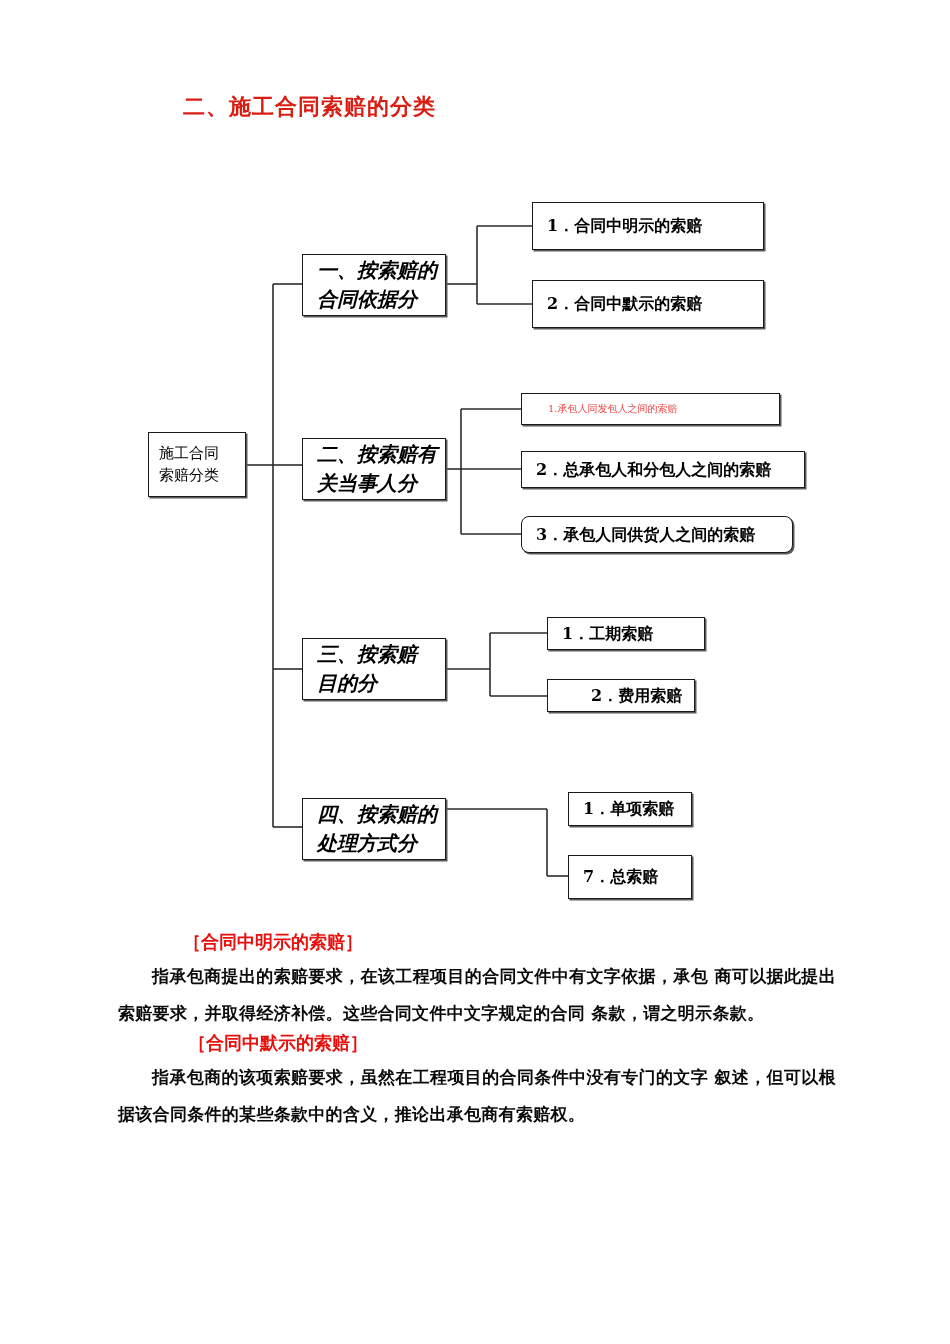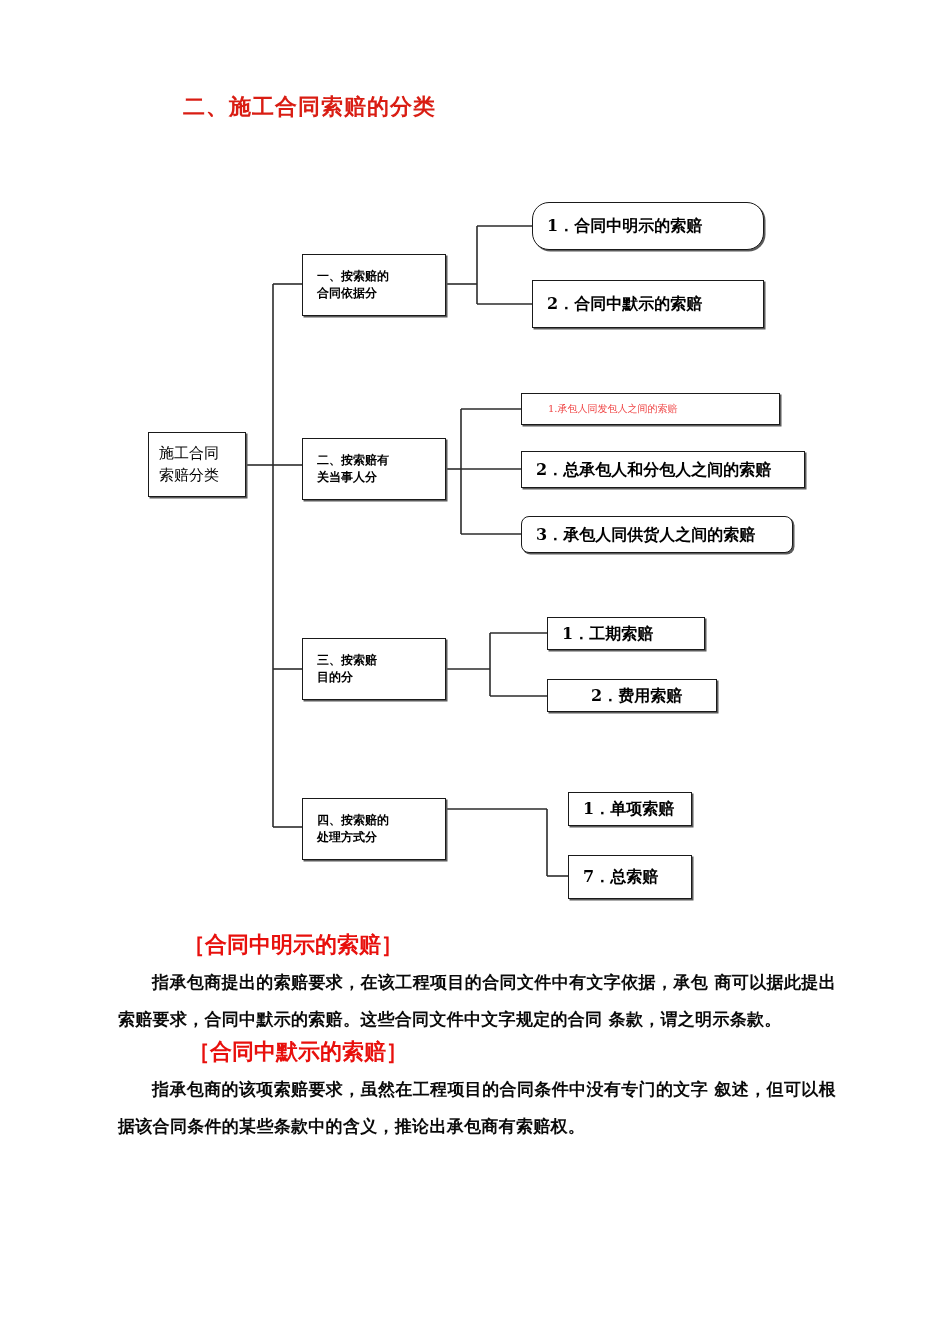--- a/index.html
+++ b/index.html
@@ -61,22 +61,23 @@
     display: block;
     white-space: nowrap;
   }
 
   .node.root {
     padding-left: 10px;
     font-size: 15px;
   }
   .node.branch {
     padding-left: 14px;
-    font-size: 12px;
-    font-weight: bold;
+    font-size: 20px;
+    font-weight: bold;
+    font-style: italic;
   }
   .node.leaf {
     padding-left: 14px;
     font-size: 16px;
     font-weight: bold;
     justify-content: center;
   }
   .node.leaf.muted {
     font-weight: normal;
     color: #ef4444;
@@ -87,21 +88,21 @@
   
   .body-text {
     position: absolute;
     left: 118px;
     top: 930px;
     width: 718px;
   }
   .sec-heading {
     color: #e8100d;
     font-weight: bold;
-    font-size: 22px;
+    font-size: 18px;
     font-family: "DejaVu Serif", "Liberation Serif", serif;
     margin: 0 0 4px 0;
     padding-left: 65px;
     white-space: nowrap;
   }
   .sec-heading.second {
     padding-left: 70px;
     margin-top: 0;
   }
   .para {
@@ -159,21 +160,21 @@
 
   <div class="node root" style="left:148px; top:432px; width:98px; height:65px;">
     <span class="line">施工合同</span>
     <span class="line">索赔分类</span>
   </div>
 
   <div class="node branch" style="left:302px; top:254px; width:144px; height:62px;">
     <span class="line">一、按索赔的</span>
     <span class="line">合同依据分</span>
   </div>
-  <div class="node leaf" style="left:532px; top:202px; width:232px; height:48px;border-radius:17px;">
+  <div class="node leaf" style="left:532px; top:202px; width:232px; height:48px;">
     <span class="line">1．合同中明示的索赔</span>
   </div>
   <div class="node leaf" style="left:532px; top:280px; width:232px; height:48px;">
     <span class="line">2．合同中默示的索赔</span>
   </div>
 
   <div class="node branch" style="left:302px; top:438px; width:144px; height:62px;">
     <span class="line">二、按索赔有</span>
     <span class="line">关当事人分</span>
   </div>
@@ -187,34 +188,34 @@
     <span class="line">3．承包人同供货人之间的索赔</span>
   </div>
 
   <div class="node branch" style="left:302px; top:638px; width:144px; height:62px;">
     <span class="line">三、按索赔</span>
     <span class="line">目的分</span>
   </div>
   <div class="node leaf" style="left:547px; top:617px; width:158px; height:33px;">
     <span class="line">1．工期索赔</span>
   </div>
-  <div class="node leaf" style="left:547px; top:679px; width:170px; height:33px;padding-left:43px;">
+  <div class="node leaf" style="left:547px; top:679px; width:148px; height:33px;padding-left:43px;">
     <span class="line">2．费用索赔</span>
   </div>
 
   <div class="node branch" style="left:302px; top:798px; width:144px; height:62px;">
     <span class="line">四、按索赔的</span>
     <span class="line">处理方式分</span>
   </div>
   <div class="node leaf" style="left:568px; top:792px; width:124px; height:34px;">
     <span class="line">1．单项索赔</span>
   </div>
   <div class="node leaf" style="left:568px; top:855px; width:124px; height:44px;">
     <span class="line">7．总索赔</span>
   </div>
 </div>
 
 <div class="body-text">
   <p class="sec-heading">［合同中明示的索赔］</p>
-  <p class="para">指承包商提出的索赔要求，在该工程项目的合同文件中有文字依据，承包 商可以据此提出索赔要求，合同中默示的索赔。这些合同文件中文字规定的合同 条款，谓之明示条款。</p>
+  <p class="para">指承包商提出的索赔要求，在该工程项目的合同文件中有文字依据，承包 商可以据此提出索赔要求，并取得经济补偿。这些合同文件中文字规定的合同 条款，谓之明示条款。</p>
   <p class="sec-heading second">［合同中默示的索赔］</p>
   <p class="para">指承包商的该项索赔要求，虽然在工程项目的合同条件中没有专门的文字 叙述，但可以根据该合同条件的某些条款中的含义，推论出承包商有索赔权。</p>
 </div>
 
 </body></html>

